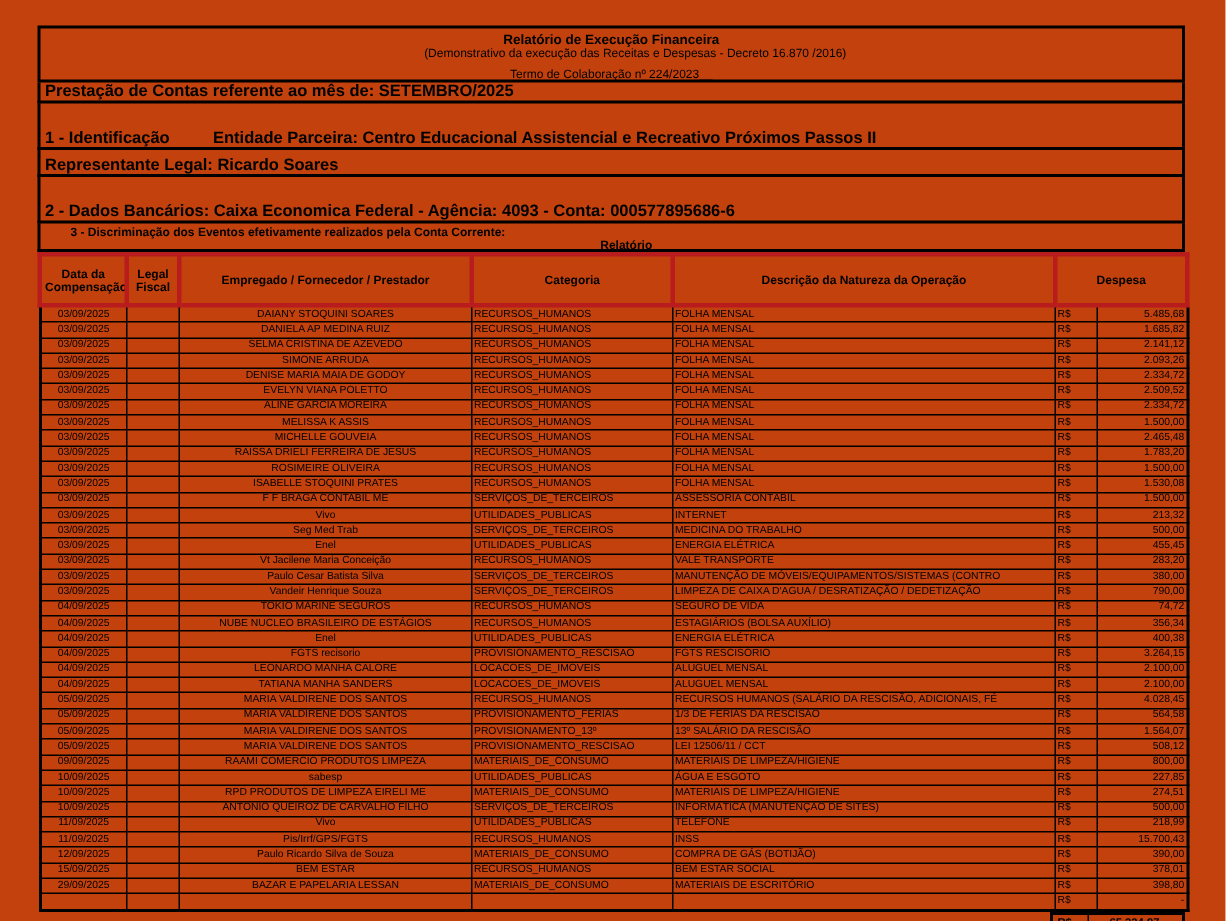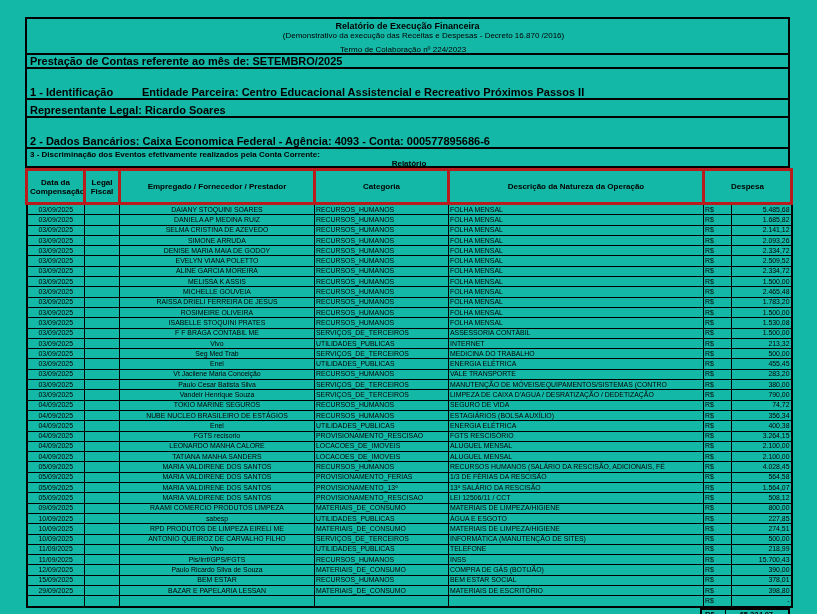--- a/index.html
+++ b/index.html
@@ -1,21 +1,21 @@
 <!DOCTYPE html>
 <html><head>
 <meta charset="utf-8">
 <style>
   html,body { margin:0; padding:0; background:#ffffff; }
   body {
     width:817px; height:614px; overflow:hidden;
     font-family:"Liberation Sans", sans-serif; color:#000;
     -webkit-font-smoothing:antialiased;
   }
-  .page { position:relative; width:817px; height:614px; background:#14b8a6; }
+  .page { position:relative; width:817px; height:614px; background:#c2410c; }
   .content { position:absolute; left:25px; top:17px; width:765px; }
 
   
   .title-box {
     box-sizing:border-box; border:2px solid #000; height:38px;
     text-align:center; padding-top:2px;
   }
   .title   { font-size:9px; font-weight:bold; line-height:10px; }
   .subtitle{ font-size:8px; line-height:9px;padding-left:32px; }
   .termo   { font-size:8px; line-height:9px; margin-top:5px; }
@@ -23,21 +23,21 @@
   
   .info-row {
     box-sizing:border-box; border:2px solid #000; border-top:none;
     font-size:11px; font-weight:bold; padding-left:3px;
     display:flex; align-items:flex-end;
   }
   .h14 { height:14px; } .h17 { height:31px; } .h18 { height:18px; }
   .ident-label { width:112px; flex-shrink:0; }
   .disc-row {
     box-sizing:border-box; border:2px solid #000; border-top:none;
-    height:19px; font-size:8px; font-weight:bold; padding-left:3px;
+    height:19px; font-size:8px; font-weight:bold; padding-left:20px;
     display:block;
   }
   .disc-line1 { line-height:9px; padding-top:1px; }
   .disc-line2 { line-height:9px; text-align:center; }
 
   
   table.main {
     border-collapse:collapse; table-layout:fixed; width:765px;
     border:2px solid #000;
   }

